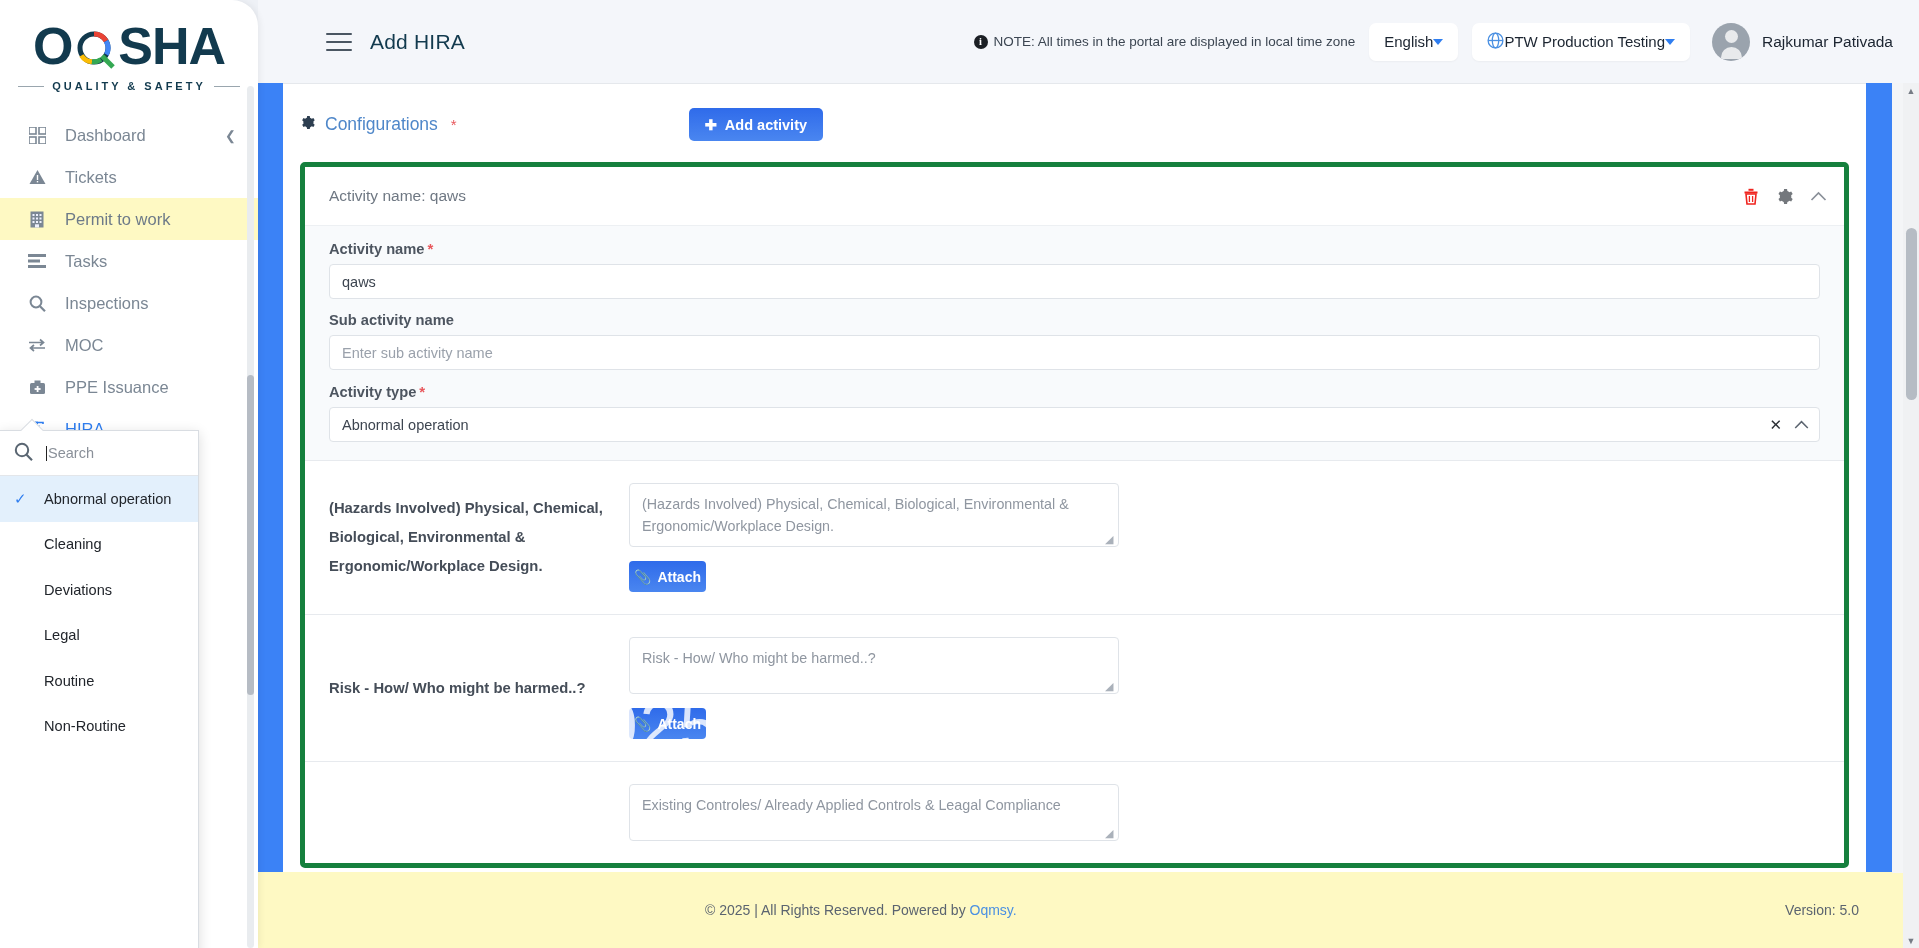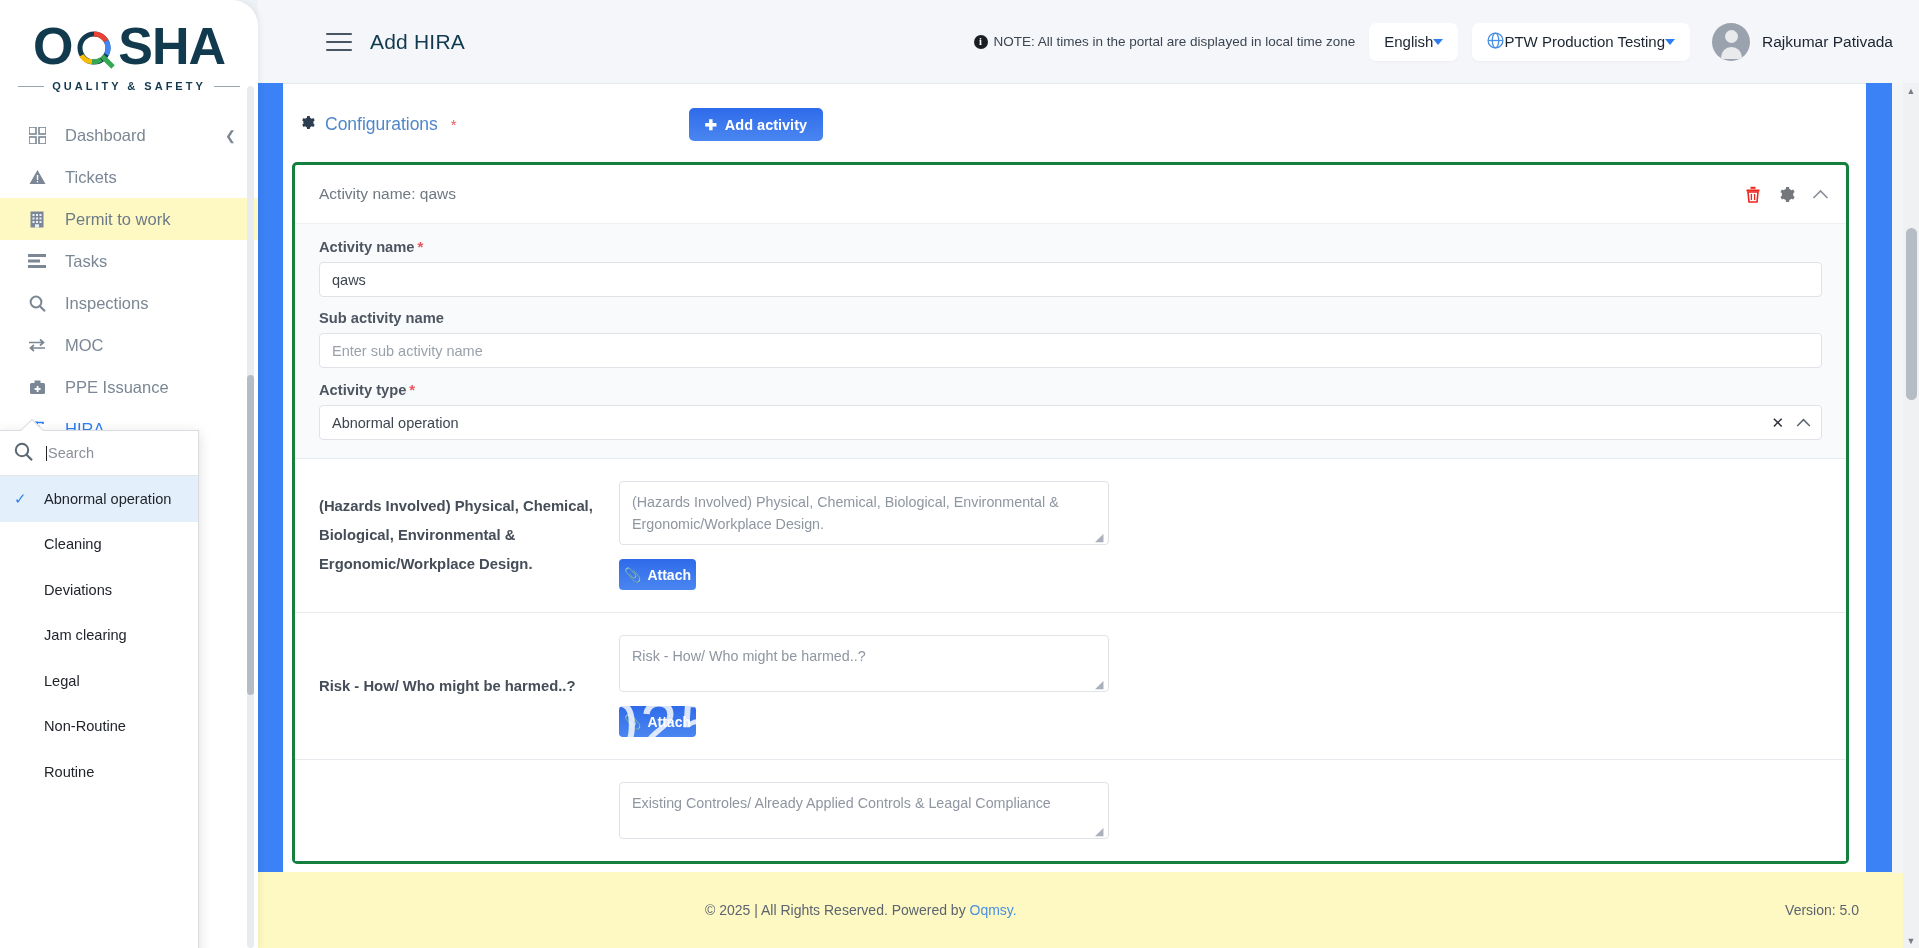--- a/index.html
+++ b/index.html
@@ -164,21 +164,21 @@
   .btn-add {
     margin-left: 232px;
     background: linear-gradient(180deg,#2f6bea 0%,#4a86f0 100%);
     color: #fff; border: none; border-radius: 5px;
     height: 33px; padding: 0 16px; font-size: 14.5px; font-weight: bold;
     display: inline-flex; align-items: center; gap: 8px; cursor: pointer;
     font-family: "Liberation Sans", sans-serif;
   }
 
   .activity-card {
-    margin: 21px 17px 0 9px; border: 3px solid #15803d; border-radius: 5px;
+    margin: 21px 17px 0 17px; border: 5px solid #15803d; border-radius: 5px;
     background: #fff; overflow: visible;
   }
   .act-head {
     display: flex; align-items: center; height: 58px; padding: 0 17px 0 24px;
   }
   .act-head .name { font-size: 15.5px; color: #6f7883; }
   .act-head .icons { margin-left: auto; display: flex; align-items: center; gap: 17px; }
   .ic-btn { cursor: pointer; display:flex; align-items:center; }
   .ic-trash { color: #f0241f; font-size: 17px; }
   .ic-gear { color: #74787d; font-size: 16px; }
@@ -401,33 +401,29 @@
     <div class="dd-item">
       <span class="check">✓</span>
       <span class="lbl">Cleaning</span>
     </div>
     <div class="dd-item">
       <span class="check">✓</span>
       <span class="lbl">Deviations</span>
     </div>
     <div class="dd-item">
       <span class="check">✓</span>
-      <span class="lbl">Jam clearing</span>
+      <span class="lbl">Legal</span>
     </div>
     <div class="dd-item">
       <span class="check">✓</span>
-      <span class="lbl">Legal</span>
+      <span class="lbl">Routine</span>
     </div>
     <div class="dd-item">
       <span class="check">✓</span>
       <span class="lbl">Non-Routine</span>
-    </div>
-    <div class="dd-item">
-      <span class="check">✓</span>
-      <span class="lbl">Routine</span>
     </div>
   </div>
 
   <div id="main">
 
     <div id="topbar">
       <div class="hamburger">
         <span></span>
           <span></span>
           <span></span>

